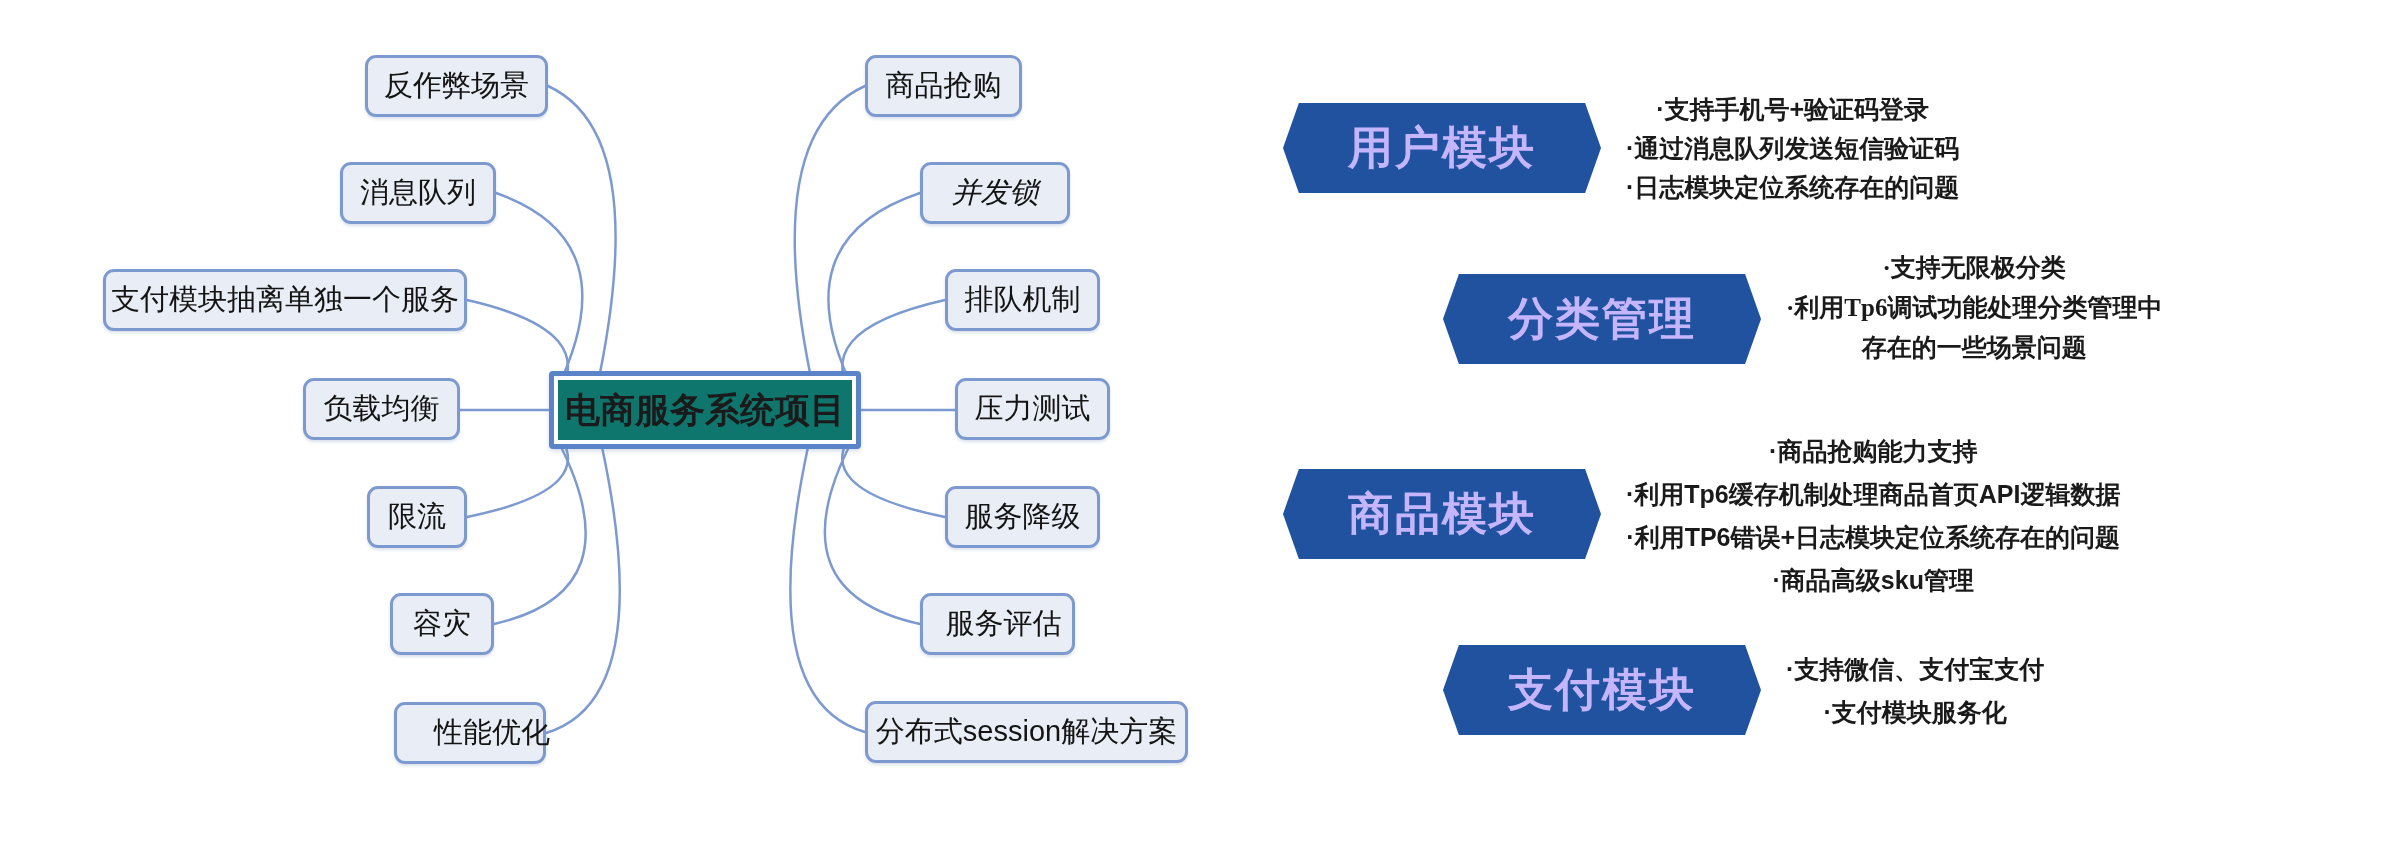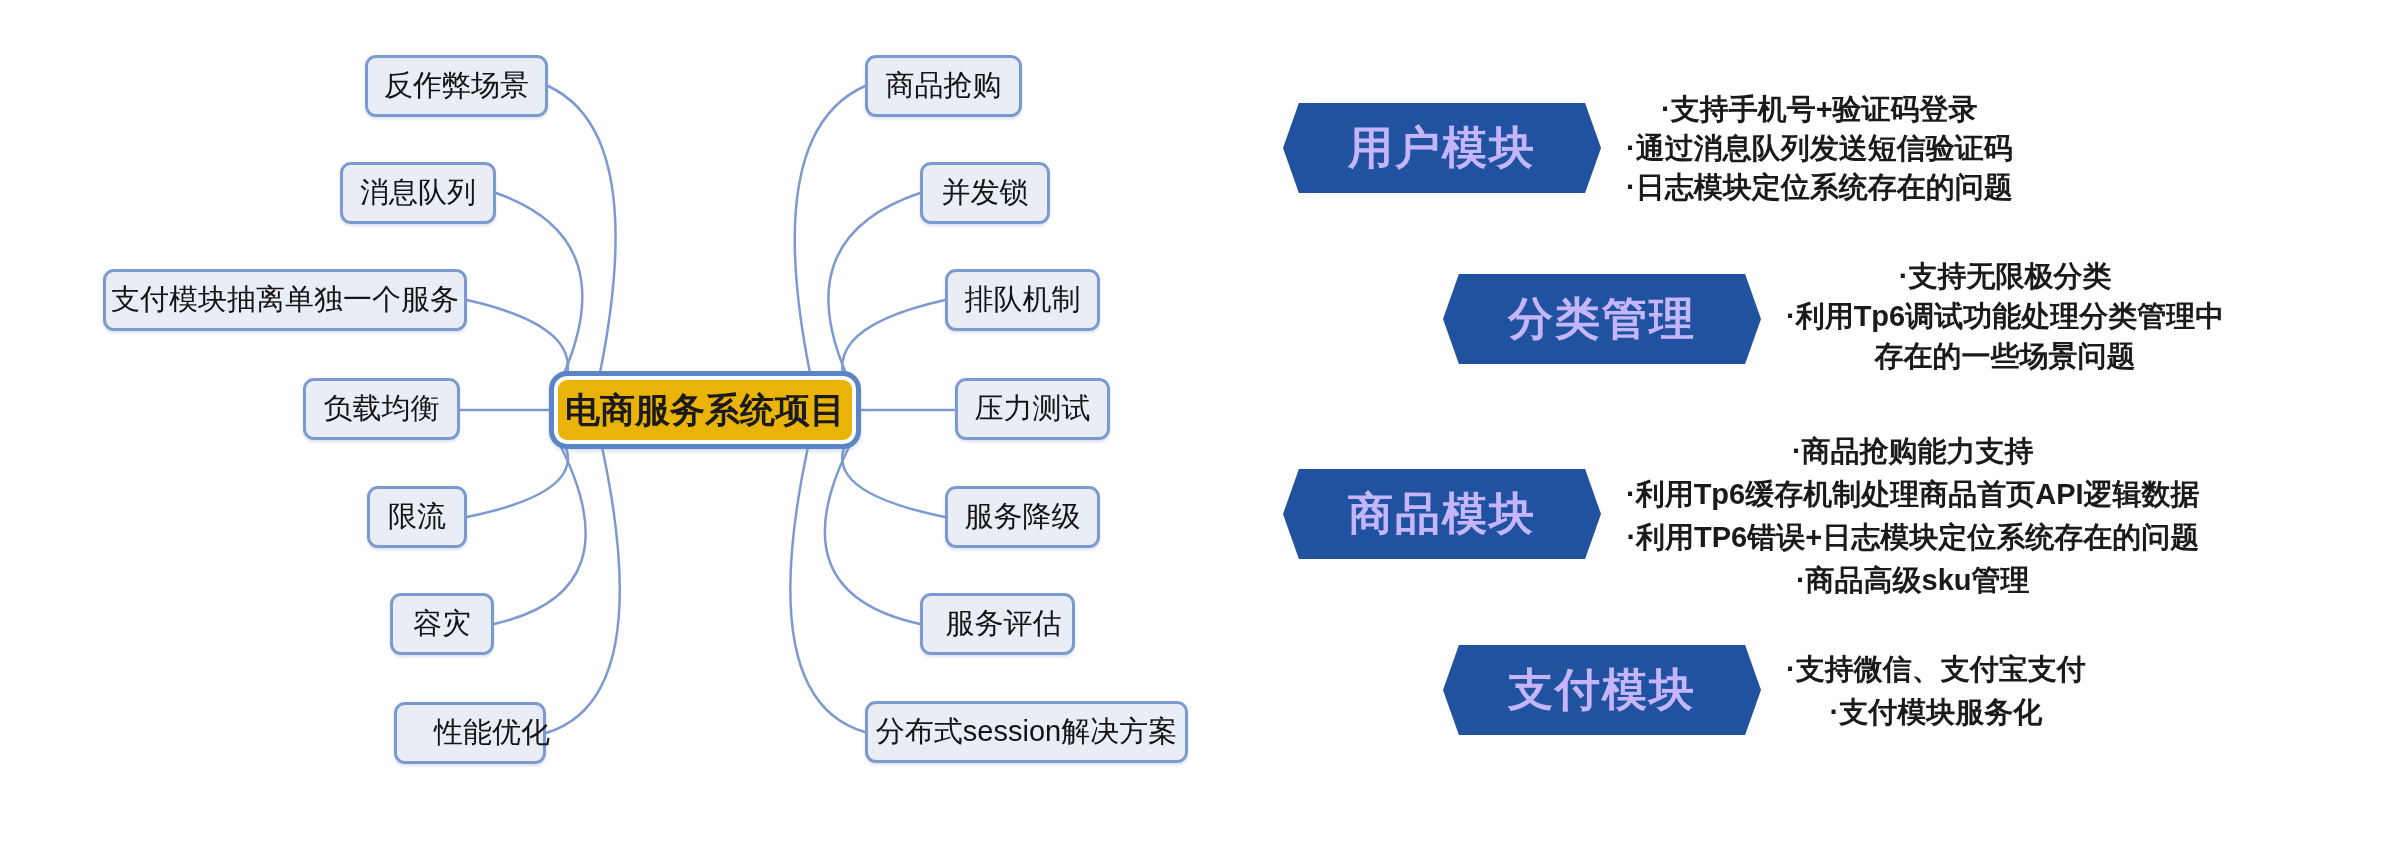--- a/index.html
+++ b/index.html
@@ -12,33 +12,33 @@
   .connectors{position:absolute;left:0;top:0;width:1250px;height:846px;}
   .connectors path{stroke:#7d9ad0;stroke-width:2.5;fill:none;stroke-linecap:round;}
   .node{
     position:absolute;display:flex;align-items:center;justify-content:center;
     background:#e9edf5;border:3px solid #7d9ad0;border-radius:11px;
     font-size:29px;color:#141414;white-space:nowrap;
     box-shadow:0 2px 3px rgba(110,135,180,0.25);
   }
   .center-node{
     position:absolute;display:flex;align-items:center;justify-content:center;
-    background:#eab308;border:5px solid #5b84c8;border-radius:18px;
+    background:#0f766e;border:5px solid #5b84c8;border-radius:4px;
     box-shadow:inset 0 0 0 4px #ffffff,0 2px 4px rgba(110,135,180,0.3);
     font-size:35px;font-weight:bold;color:#1a1a1a;white-space:nowrap;
   }
   .badge{
     position:absolute;width:318px;height:90px;
     display:flex;align-items:center;justify-content:center;
     background:#2152a0;color:#c4b5fd;font-weight:bold;font-size:45px;letter-spacing:2px;
     clip-path:polygon(5% 0%,95% 0%,100% 50%,95% 100%,5% 100%,0% 50%);
     white-space:nowrap;
   }
   .bullets{
-    position:absolute;color:#1a1a1a;font-weight:bold;font-size:29px;white-space:nowrap;
+    position:absolute;color:#1a1a1a;font-weight:bold;font-size:25px;white-space:nowrap;
   }
   .bullets .line{height:40px;line-height:40px;}
   .bullets.tight .line{height:39px;line-height:39px;}
   .bullets.wide .line{height:43px;line-height:43px;}
 </style>
 </head>
 <body>
 
 <div class="canvas">
 
@@ -63,36 +63,36 @@
   <div class="node" style="left:340px;top:162px;width:156px;height:62px;">消息队列</div>
   <div class="node" style="left:103px;top:269px;width:364px;height:62px;">支付模块抽离单独一个服务</div>
   <div class="node" style="left:303px;top:378px;width:157px;height:62px;">负载均衡</div>
   <div class="node" style="left:367px;top:486px;width:100px;height:62px;">限流</div>
   <div class="node" style="left:390px;top:593px;width:104px;height:62px;">容灾</div>
   <div class="node" style="left:394px;top:702px;width:152px;height:62px;padding-left:44px;">性能优化</div>
 
   <div class="center-node" style="left:549px;top:371px;width:312px;height:78px;">电商服务系统项目</div>
 
   <div class="node" style="left:865px;top:55px;width:157px;height:62px;">商品抢购</div>
-  <div class="node" style="left:920px;top:162px;width:130px;height:62px;">并发锁</div>
+  <div class="node" style="left:920px;top:162px;width:150px;height:62px;font-style:italic;">并发锁</div>
   <div class="node" style="left:945px;top:269px;width:155px;height:62px;">排队机制</div>
   <div class="node" style="left:955px;top:378px;width:155px;height:62px;">压力测试</div>
   <div class="node" style="left:945px;top:486px;width:155px;height:62px;">服务降级</div>
   <div class="node" style="left:920px;top:593px;width:155px;height:62px;padding-left:12px;">服务评估</div>
   <div class="node" style="left:865px;top:701px;width:323px;height:62px;">分布式session解决方案</div>
 
   <div class="badge" style="left:1283px;top:103px;">用户模块</div>
   <div class="bullets tight" style="left:1626px;top:90px;">
     <div class="line">·支持手机号+验证码登录</div>
     <div class="line">·通过消息队列发送短信验证码</div>
     <div class="line">·日志模块定位系统存在的问题</div>
   </div>
 
   <div class="badge" style="left:1443px;top:274px;">分类管理</div>
-  <div class="bullets" style="left:1786px;top:256px;">
+  <div class="bullets" style="left:1786px;top:248px;font-family:Liberation Serif, serif;">
     <div class="line">·支持无限极分类</div>
     <div class="line">·利用Tp6调试功能处理分类管理中</div>
     <div class="line">存在的一些场景问题</div>
   </div>
 
   <div class="badge" style="left:1283px;top:469px;">商品模块</div>
   <div class="bullets wide" style="left:1626px;top:430px;">
     <div class="line">·商品抢购能力支持</div>
     <div class="line">·利用Tp6缓存机制处理商品首页API逻辑数据</div>
     <div class="line">·利用TP6错误+日志模块定位系统存在的问题</div>

